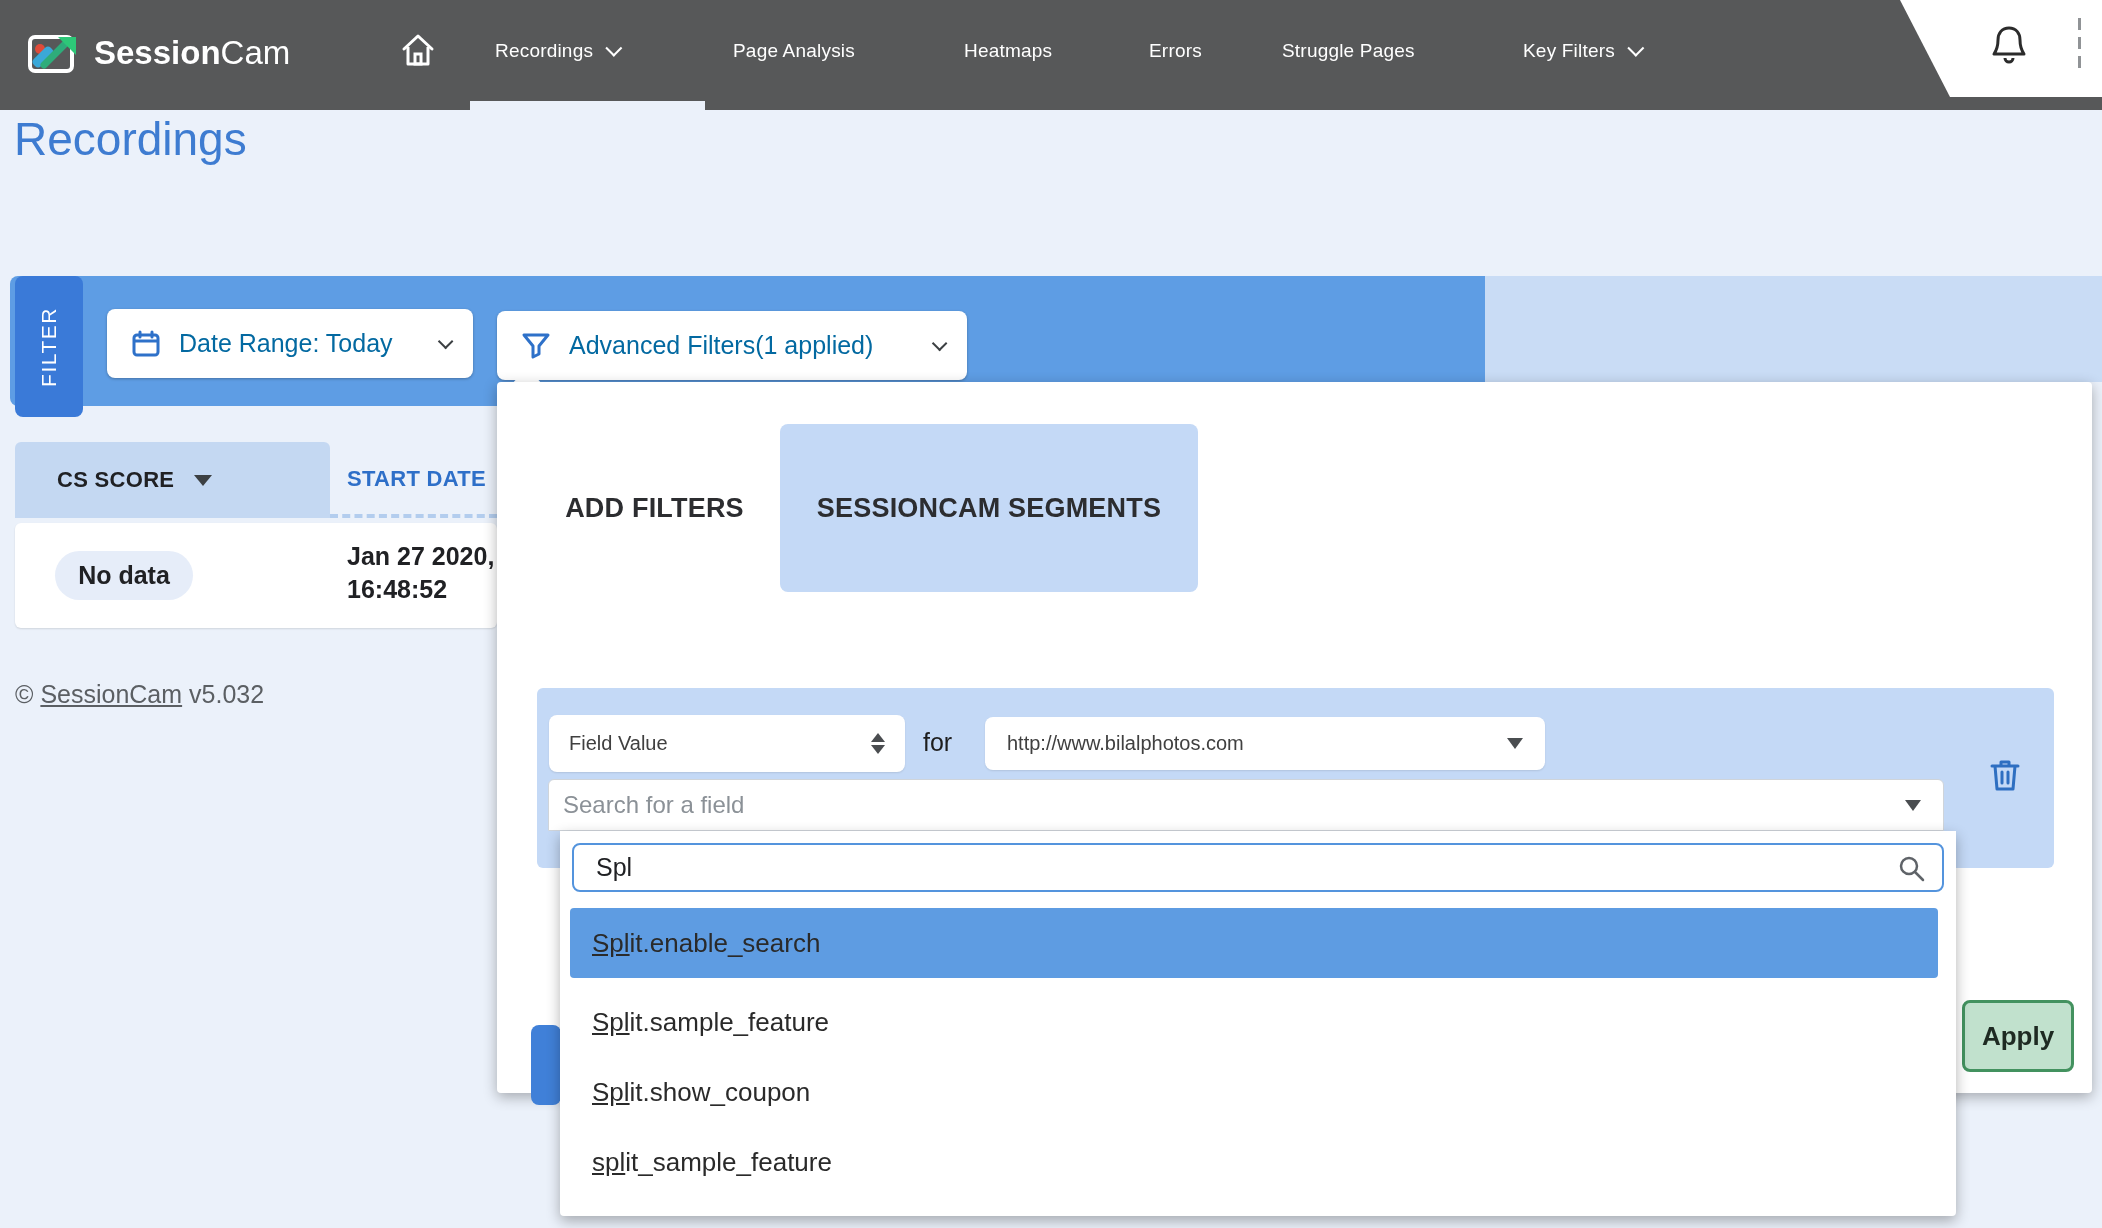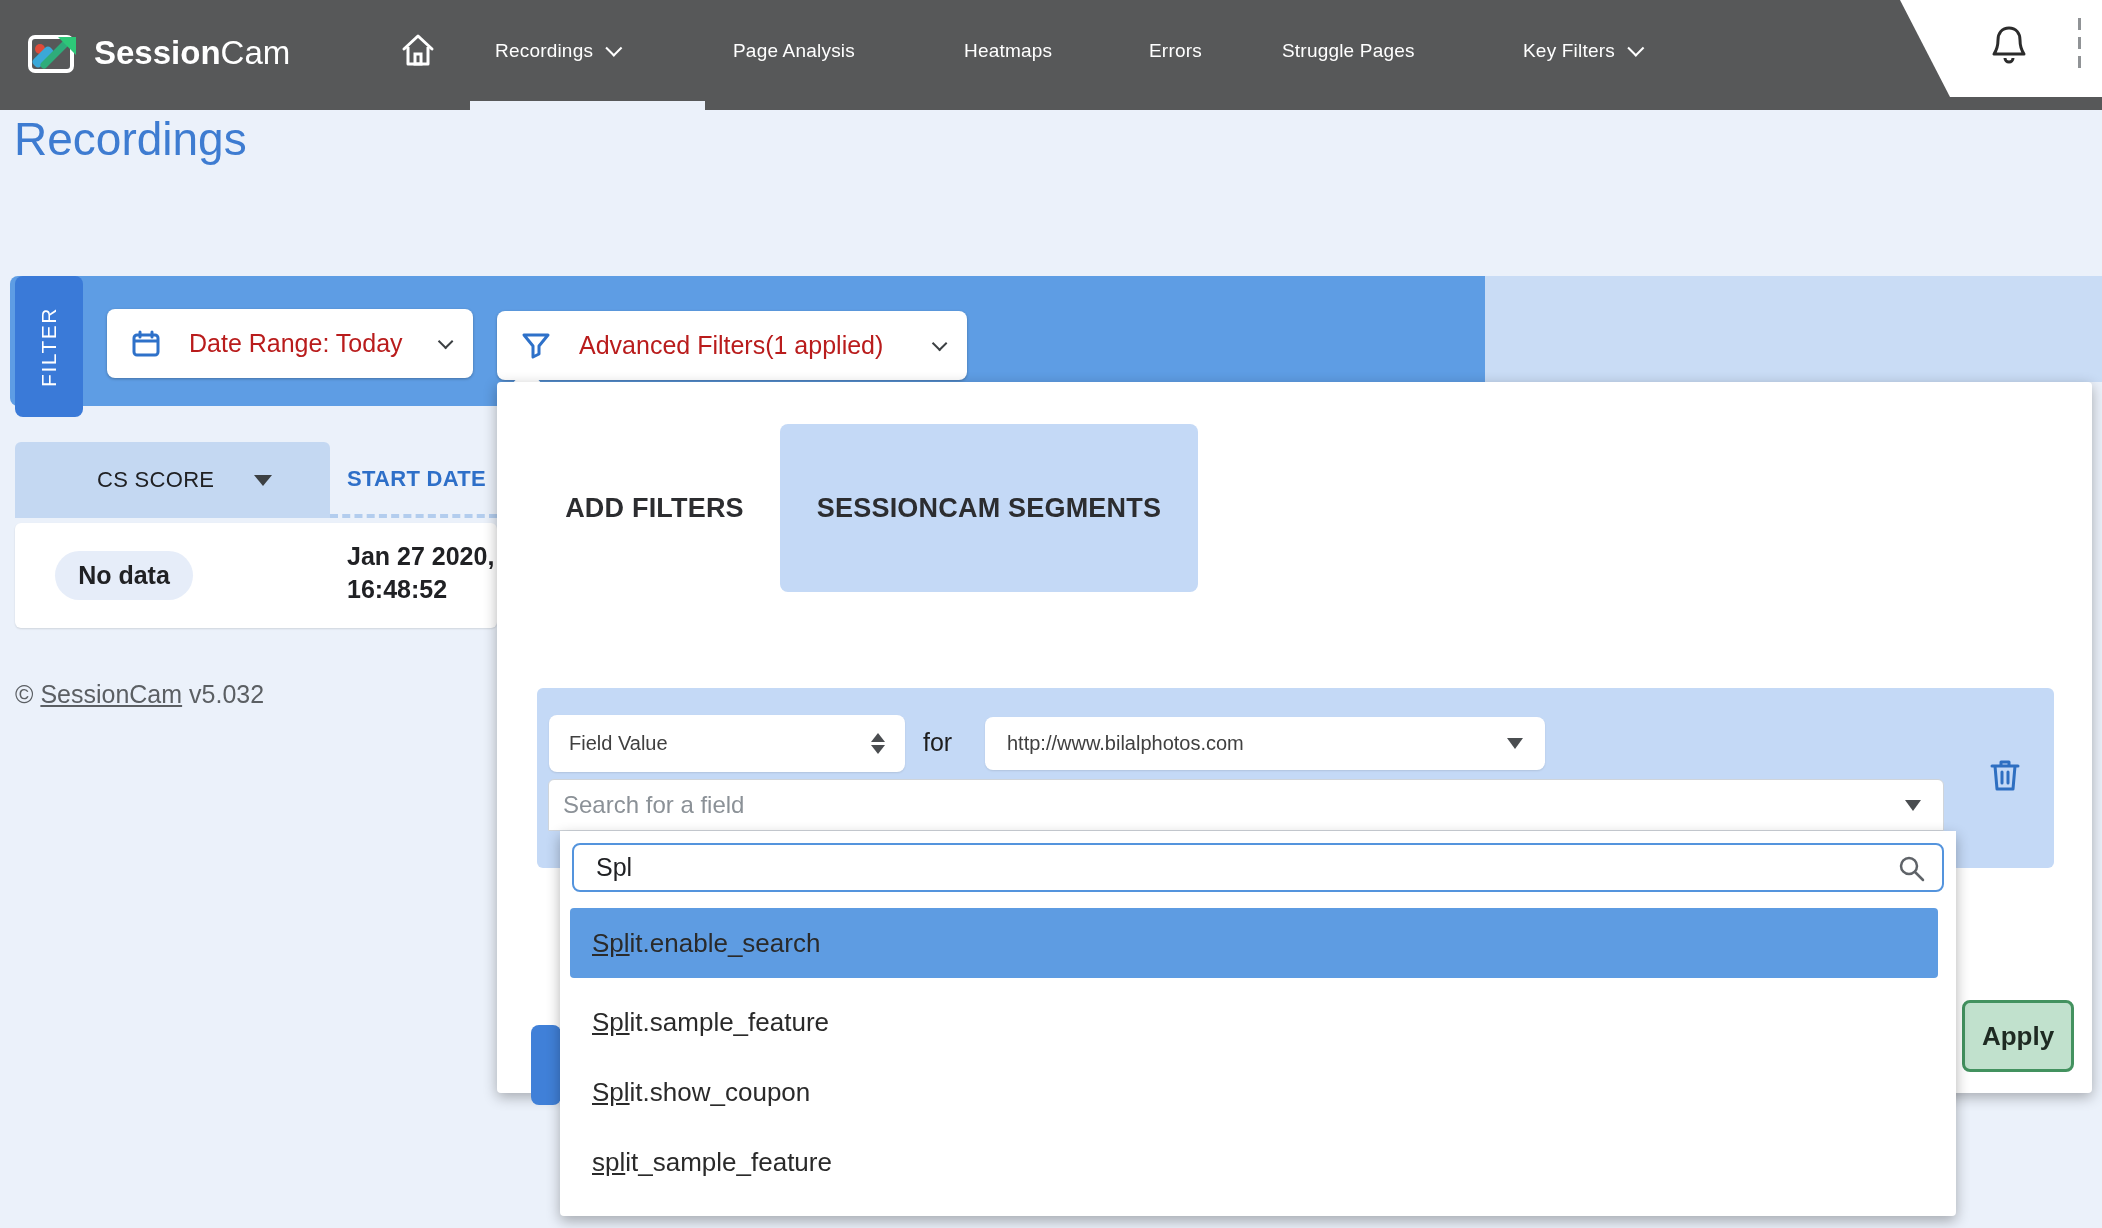--- a/index.html
+++ b/index.html
@@ -33,34 +33,34 @@
   
   .fbar { position:absolute; left:10px; top:276px; width:1475px; height:130px; background:#5e9de4; border-radius:8px 0 0 8px; }
   .fbar-ext { position:absolute; left:1485px; top:276px; width:617px; height:106px; background:#c9dcf5; }
   .ftab { position:absolute; left:15px; top:276px; width:68px; height:141px; background:#3a7ad8; border-radius:8px;
           display:flex; align-items:center; justify-content:center; cursor:pointer; }
   .ftab span { transform:rotate(-90deg); color:#fff; font-size:21px; letter-spacing:1.5px; font-weight:400; white-space:nowrap; }
   .pill { position:absolute; background:#fff; border-radius:8px; box-shadow:0 1px 3px rgba(0,0,0,.28);
           display:flex; align-items:center; cursor:pointer; }
   .pill-date { left:107px; top:309px; width:366px; height:69px; padding:0 24px; }
   .pill-adv  { left:497px; top:311px; width:470px; height:69px; padding:0 24px; }
-  .pill-text { font-size:25px; font-weight:500; color:#b91c1c; margin:0 28px; white-space:nowrap; }
+  .pill-text { font-size:25px; font-weight:500; color:#0369a1; margin:0 18px; white-space:nowrap; }
   .pill .chev-s { margin-left:auto; width:11px; height:11px; border-right:2.5px solid #3c4043; border-bottom:2.5px solid #3c4043;
                   transform:rotate(45deg) translateY(-3px); }
   .search-wrap { position:absolute; left:987px; top:311px; width:460px; height:69px; background:#fff; border-radius:8px;
                  box-shadow:0 1px 3px rgba(0,0,0,.28); display:flex; align-items:center; overflow:hidden; }
   .search-input { flex:1; border:none; outline:none; font-family:"Liberation Sans",sans-serif;
                   font-size:25px; font-style:italic; color:#5d6165; padding:0 10px 0 28px; background:transparent; }
   .search-input::placeholder { color:#5d6165; opacity:1; }
   .search-btn { width:137px; height:69px; background:#dfeafb; display:flex; align-items:center; justify-content:center; cursor:pointer; }
 
   
   .th-cs { position:absolute; left:15px; top:442px; width:315px; height:76px; background:#c4d8f2; border-radius:6px 6px 0 0;
            display:flex; align-items:center; padding-left:42px; cursor:pointer; }
-  .th-cs span { font-size:22px; font-weight:400; color:#202124; letter-spacing:.3px;margin-left:40px; }
+  .th-cs span { font-size:22px; font-weight:700; color:#202124; letter-spacing:.3px; }
   .sort-tri { margin-left:20px; width:0; height:0; border-left:9px solid transparent; border-right:9px solid transparent;
               border-top:11px solid #3c4043; }
   .th-sd { position:absolute; left:347px; top:466px; font-size:22px; font-weight:700; color:#2e6fc8; letter-spacing:.3px; cursor:pointer; }
   .th-dash { position:absolute; left:330px; top:514px; width:167px; border-bottom:4px dashed #b3cdee; }
   .trow { position:absolute; left:15px; top:523px; width:482px; height:105px; background:#fff; border-radius:6px;
           box-shadow:0 1px 2px rgba(0,0,0,.12); }
   .nodata { position:absolute; left:55px; top:551px; width:138px; height:49px; background:#e6edf9; border-radius:25px;
             display:flex; align-items:center; justify-content:center; font-size:25px; font-weight:700; color:#202124; }
   .tdate { position:absolute; left:347px; top:540px; font-size:25px; font-weight:700; color:#202124; line-height:33px; }
   .footer { position:absolute; left:15px; top:680px; font-size:25px; color:#5b5f63; }

